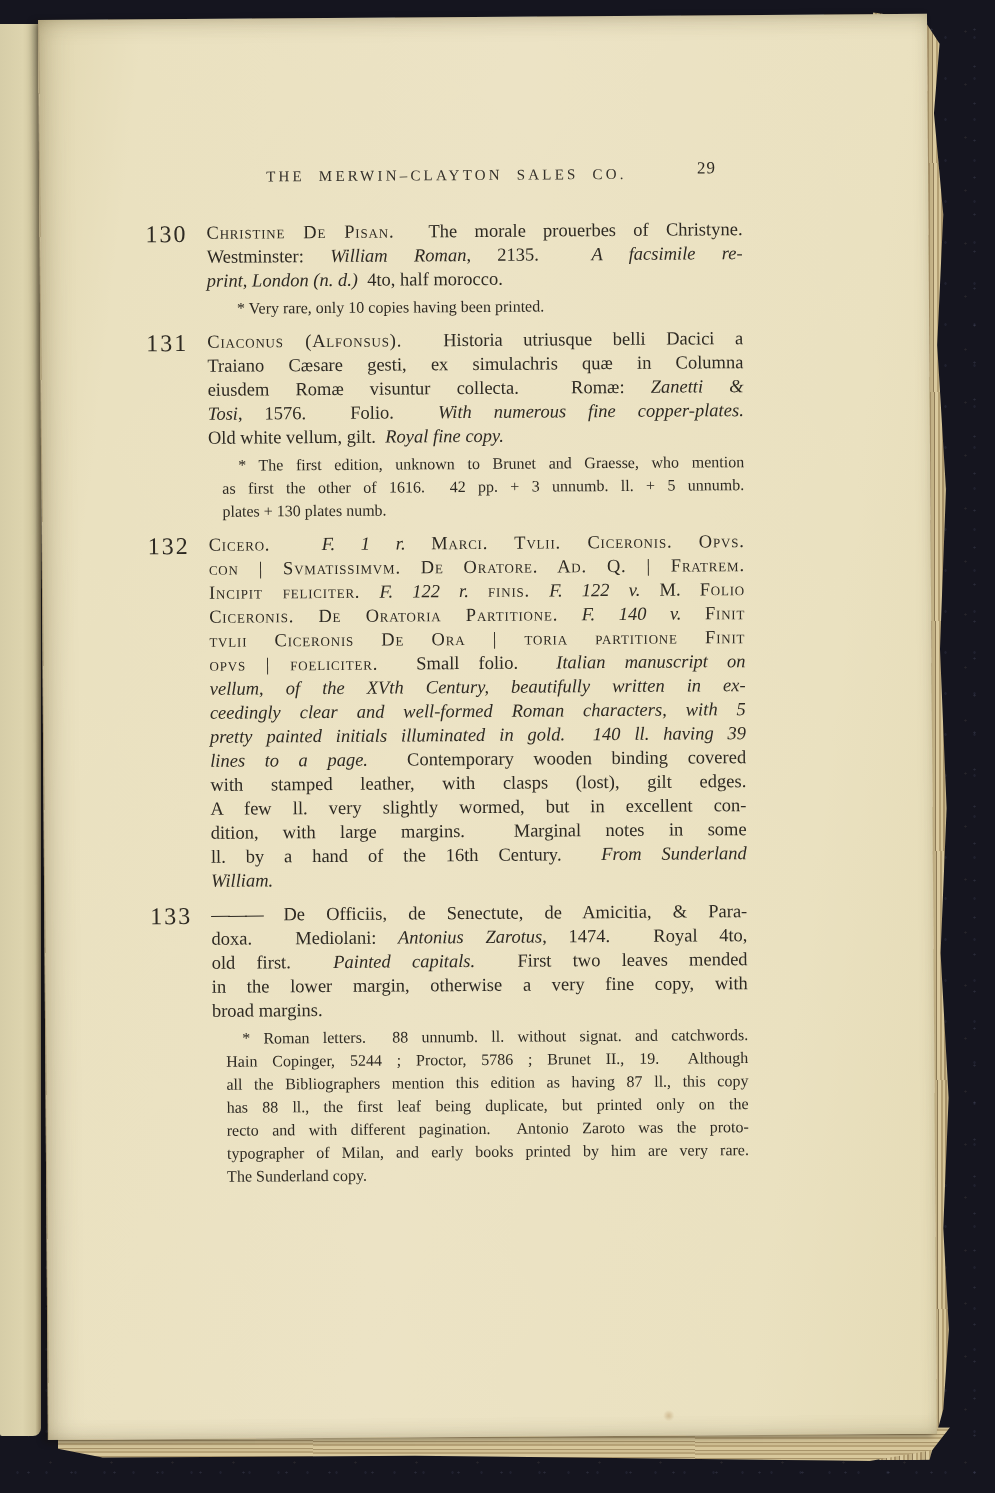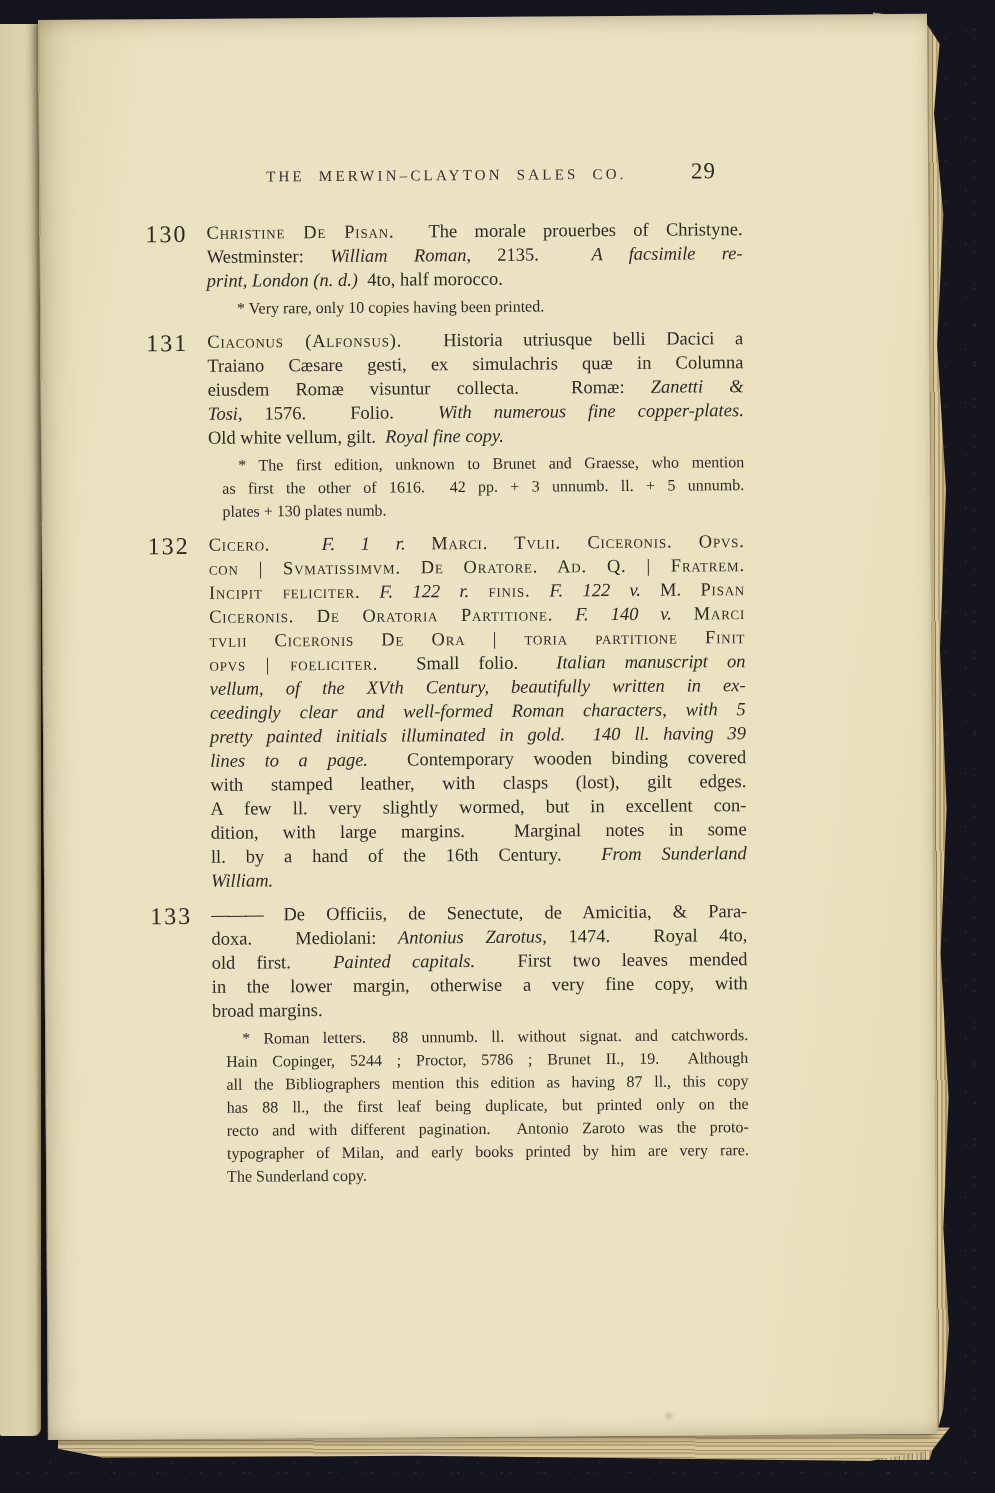--- a/index.html
+++ b/index.html
@@ -66,21 +66,21 @@
   }
 
   .header { position: relative; height: 18px; margin-bottom: 34px; }
   .header-title {
     position: absolute; left: 60px; top: 0;
     font-size: 15px; letter-spacing: 3.2px; word-spacing: 7px;
     color: #34302a;
   }
   .page-num {
     position: absolute; right: 26px; top: -7px;
-    font-size: 23px; letter-spacing: 1px;
+    font-size: 17px; letter-spacing: 1px;
   }
 
   .entry { position: relative; margin-bottom: 10px; font-size: 18.5px; line-height: 24px; }
   .entry .num {
     position: absolute; left: -61px; top: 1px;
     font-size: 24px; letter-spacing: 2px;
   }
   .jline { text-align: justify; text-align-last: justify; white-space: pre-wrap; }
   .lline { text-align: left; white-space: pre-wrap; }
   .run.i { font-style: italic; }
@@ -122,22 +122,22 @@
           <div class="note">
             <div class="jline indent"><span class="run r">* The first edition, unknown to Brunet and Graesse, who mention</span></div>
             <div class="jline"><span class="run r">as first the other of 1616.  42 pp. + 3 unnumb. ll. + 5 unnumb.</span></div>
             <div class="lline"><span class="run r">plates + 130 plates numb.</span></div>
           </div>
         </div>
         <div class="entry">
           <span class="num">132</span>
           <div class="jline"><span class="run sc">Cicero.</span><span class="run r">  </span><span class="run i">F. 1 r.</span><span class="run r"> </span><span class="run sc">Marci. Tvlii. Ciceronis. Opvs.</span></div>
           <div class="jline"><span class="run sc">con | Svmatissimvm. De Oratore. Ad. Q. | Fratrem.</span></div>
-          <div class="jline"><span class="run sc">Incipit feliciter.</span><span class="run r"> </span><span class="run i">F. 122 r.</span><span class="run r"> </span><span class="run sc">finis.</span><span class="run r"> </span><span class="run i">F. 122 v.</span><span class="run r"> M. </span><span class="run sc">Pisan</span></div>
-          <div class="jline"><span class="run sc">Ciceronis. De Oratoria Partitione.</span><span class="run r"> </span><span class="run i">F. 140 v.</span><span class="run r"> </span><span class="run sc">Marci</span></div>
+          <div class="jline"><span class="run sc">Incipit feliciter.</span><span class="run r"> </span><span class="run i">F. 122 r.</span><span class="run r"> </span><span class="run sc">finis.</span><span class="run r"> </span><span class="run i">F. 122 v.</span><span class="run r"> M. </span><span class="run sc">Folio</span></div>
+          <div class="jline"><span class="run sc">Ciceronis. De Oratoria Partitione.</span><span class="run r"> </span><span class="run i">F. 140 v.</span><span class="run r"> </span><span class="run sc">Finit</span></div>
           <div class="jline"><span class="run sc">tvlii Ciceronis De Ora | toria partitione Finit</span></div>
           <div class="jline"><span class="run sc">opvs | foeliciter.</span><span class="run r">  Small folio.  </span><span class="run i">Italian manuscript on</span></div>
           <div class="jline"><span class="run i">vellum, of the XVth Century, beautifully written in ex-</span></div>
           <div class="jline"><span class="run i">ceedingly clear and well-formed Roman characters, with 5</span></div>
           <div class="jline"><span class="run i">pretty painted initials illuminated in gold.  140 ll. having 39</span></div>
           <div class="jline"><span class="run i">lines to a page.</span><span class="run r">  Contemporary wooden binding covered</span></div>
           <div class="jline"><span class="run r">with stamped leather, with clasps (lost), gilt edges.</span></div>
           <div class="jline"><span class="run r">A few ll. very slightly wormed, but in excellent con-</span></div>
           <div class="jline"><span class="run r">dition, with large margins.  Marginal notes in some</span></div>
           <div class="jline"><span class="run r">ll. by a hand of the 16th Century.  </span><span class="run i">From Sunderland</span></div>

